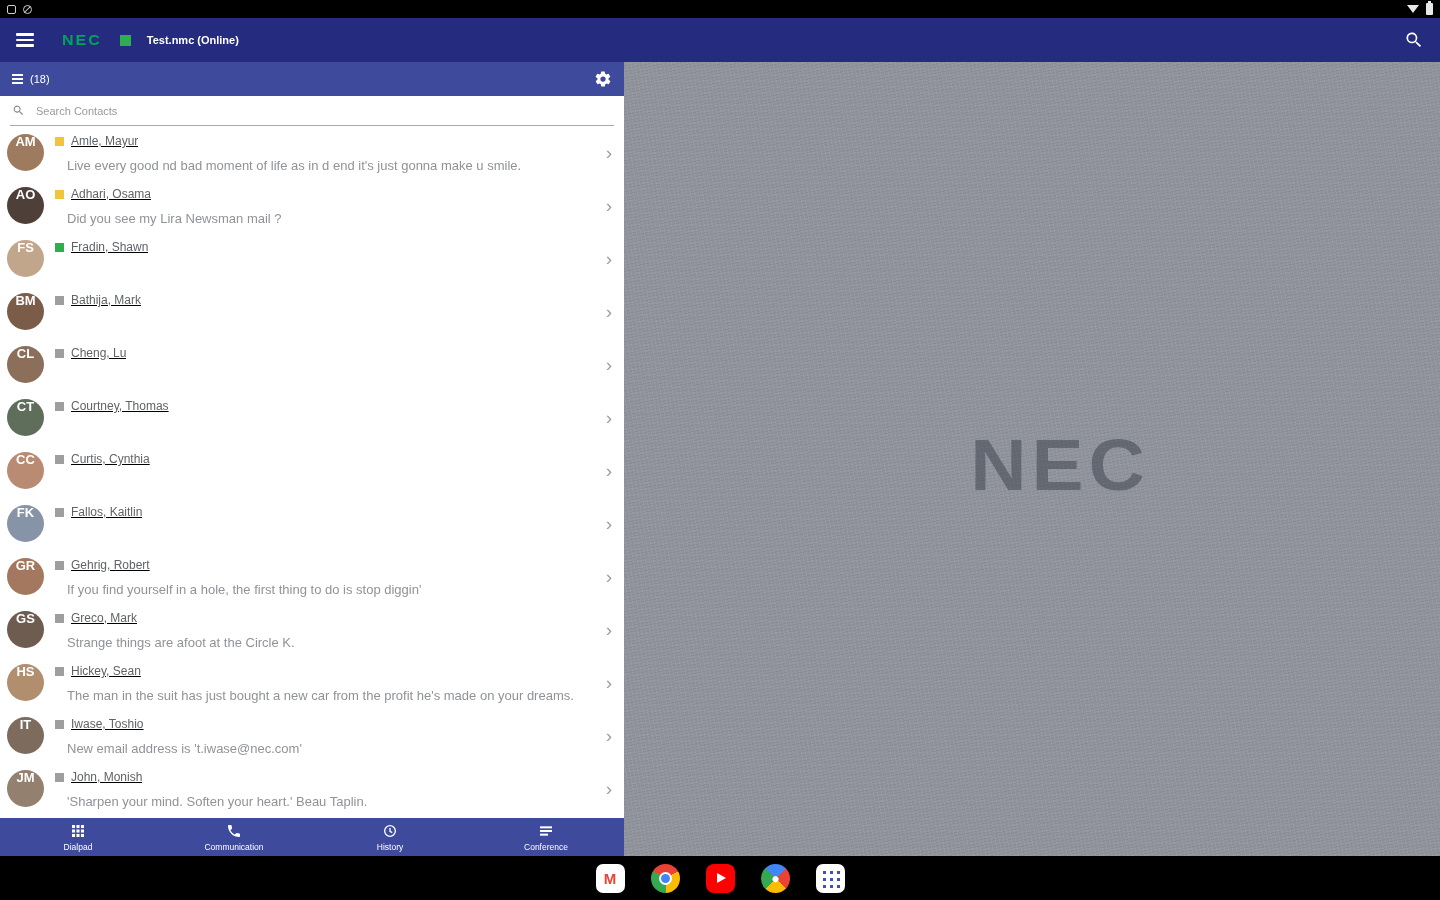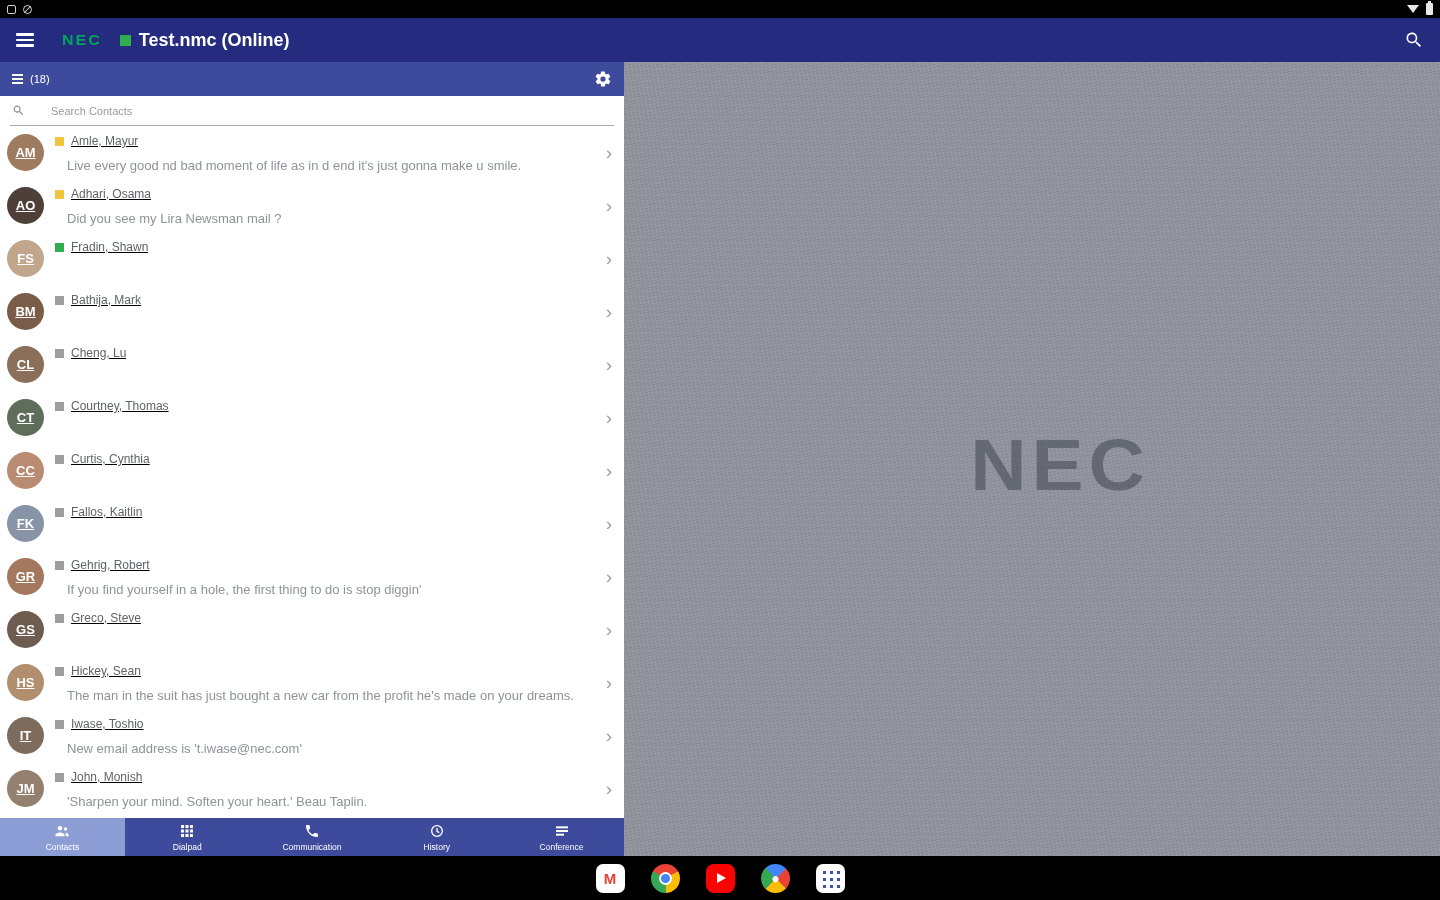--- a/index.html
+++ b/index.html
@@ -25,46 +25,46 @@
 
   
   .app-bar {
     position:absolute; top:18px; left:0; right:0; height:44px; background:#252b7f;
     display:flex; align-items:center; padding:0 16px;
   }
   .hamburger { width:18px; display:flex; flex-direction:column; gap:3px; cursor:pointer; margin-right:28px; }
   .hamburger span { display:block; height:2.4px; background:#fff; border-radius:1px; }
   .brand { color:#00a45a; font-weight:bold; font-size:16px; letter-spacing:2px; margin-right:18px; transform:scaleY(.92); }
   .title-presence { width:11px; height:11px; background:#2eae4e; flex:0 0 11px; }
-  .bar-title { color:#fff; font-weight:bold; font-size:18px; margin-left:8px; }
+  .bar-title { color:#fff; font-weight:bold; font-size:11px; margin-left:16px; }
   .appbar-search { margin-left:auto; width:20px; height:20px; cursor:pointer; }
   .appbar-search svg { width:20px; height:20px; }
 
   
   .main { position:absolute; top:62px; bottom:44px; left:0; right:0; display:flex; }
 
   
   .left-panel { width:624px; background:#fff; display:flex; flex-direction:column; }
   .panel-header { height:34px; background:#3e4a9c; display:flex; align-items:center; padding:0 12px; color:#fff; flex:0 0 34px; }
   .mini-list-icon { width:11px; display:flex; flex-direction:column; gap:2px; }
   .mini-list-icon span { display:block; height:1.8px; background:#fff; }
   .count-label { font-size:11px; margin-left:7px; color:#fff; }
   .gear-btn { margin-left:auto; width:18px; height:18px; cursor:pointer; }
   .gear-btn svg { width:18px; height:18px; fill:#fff; }
 
   .search-row { flex:0 0 30px; display:flex; align-items:center; padding:0 10px; background:#fff; }
-  .search-inner { flex:1; display:flex; align-items:center; gap:24px; border-bottom:1px solid #a8a8a8; height:100%; padding:0 2px; }
+  .search-inner { flex:1; display:flex; align-items:center; gap:9px; border-bottom:1px solid #a8a8a8; height:100%; padding:0 2px; }
   .search-inner svg { width:13px; height:13px; flex:0 0 13px; }
   .search-input { border:none; outline:none; flex:1; font-size:11px; color:#555; font-family:"Liberation Sans",sans-serif; background:transparent; }
   .search-input::placeholder { color:#9a9a9a; }
 
   .contact-list { flex:1; overflow:hidden; background:#fff; }
   .row { height:53px; display:flex; padding:0 12px 0 7px; cursor:pointer; }
   .avatar { width:37px; height:37px; border-radius:50%; flex:0 0 37px; align-self:center;
-            display:flex; align-items:center; justify-content:center; color:#fff; font-size:13px; font-weight:bold;text-decoration:underline; }
+            display:flex; justify-content:center; color:#fff; font-size:13px; font-weight:bold; }
   .av0{background:#9e7b5f}.av1{background:#4e4039}.av2{background:#c2a68c}.av3{background:#7a5c48}
   .av4{background:#8c6f5a}.av5{background:#5f6e5a}.av6{background:#b98b73}.av7{background:#8794a8}
   .av8{background:#a3785f}.av9{background:#6e5c50}.av10{background:#b08e6e}.av11{background:#7d6b5d}.av12{background:#93806f}
   .mid { flex:1; min-width:0; padding:8px 0 0 11px; }
   .nameline { display:flex; align-items:center; gap:7px;text-decoration:underline; }
   .presence { width:9px; height:9px; flex:0 0 9px; }
   .p-away{background:#f2c33c}.p-online{background:#2eae4e}.p-offline{background:#9e9e9e}
   .cname { font-size:12px; color:#5f6368; white-space:nowrap; overflow:hidden; text-overflow:ellipsis; }
   .cmsg { margin-top:10px; font-size:13px; color:#8f9398; white-space:nowrap; overflow:hidden; text-overflow:ellipsis;margin-left:12px; }
   .cmsg:empty { display:none; }
@@ -298,22 +298,23 @@
         <span class="chev">›</span>
       </div>
 
       <div class="row">
         <div class="avatar av9">
             <span>GS</span>
           </div>
         <div class="mid">
           <div class="nameline">
             <span class="presence p-offline"></span>
-            <span class="cname">Greco, Steve</span>
-          </div>
+            <span class="cname">Greco, Mark</span>
+          </div>
+          <div class="cmsg">Strange things are afoot at the Circle K.</div>
         </div>
         <span class="chev">›</span>
       </div>
 
       <div class="row">
         <div class="avatar av10">
             <span>HS</span>
           </div>
         <div class="mid">
           <div class="nameline">
@@ -349,31 +350,20 @@
             <span class="cname">John, Monish</span>
           </div>
           <div class="cmsg">'Sharpen your mind. Soften your heart.' Beau Taplin.</div>
         </div>
         <span class="chev">›</span>
       </div>
 
     </div>
 
     <div class="tabbar">
-      <div class="tab active">
-        <span class="tab-icon">
-          <svg viewBox="0 0 24 24" fill="#fff">
-              <circle cx="9" cy="8" r="3.4"></circle>
-              <path d="M2 19.2c0-3.4 4-5 7-5s7 1.6 7 5v.8H2z"></path>
-              <circle cx="17.2" cy="9" r="2.5"></circle>
-              <path d="M17.2 14.6c2.4 0 4.8 1.2 4.8 3.6v1.8h-4.2"></path>
-            </svg>
-        </span>
-        <span class="tab-label">Contacts</span>
-      </div>
       <div class="tab">
         <span class="tab-icon">
           <svg viewBox="0 0 24 24" fill="#fff">
               <rect x="3" y="3" width="4.6" height="4.6"></rect>
               <rect x="9.7" y="3" width="4.6" height="4.6"></rect>
               <rect x="16.4" y="3" width="4.6" height="4.6"></rect>
               <rect x="3" y="9.7" width="4.6" height="4.6"></rect>
               <rect x="9.7" y="9.7" width="4.6" height="4.6"></rect>
               <rect x="16.4" y="9.7" width="4.6" height="4.6"></rect>
               <rect x="3" y="16.4" width="4.6" height="4.6"></rect>

